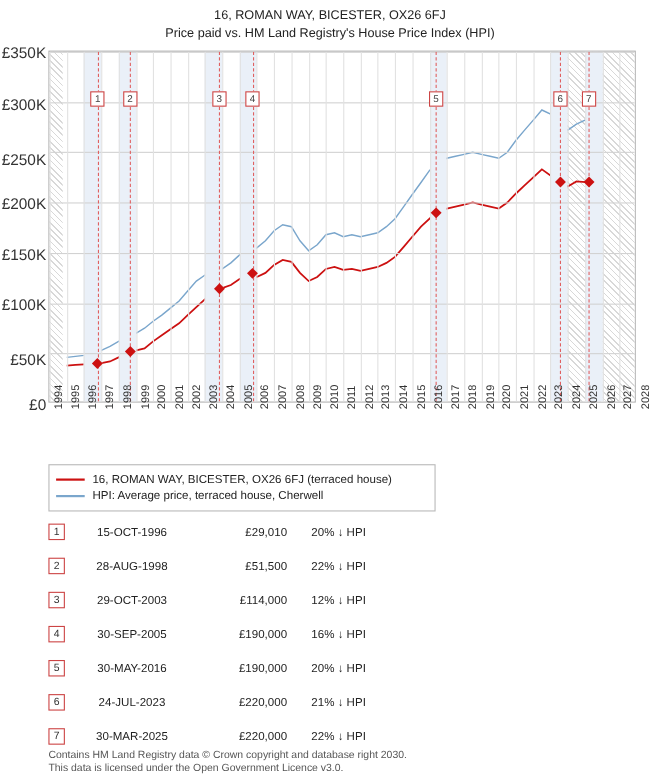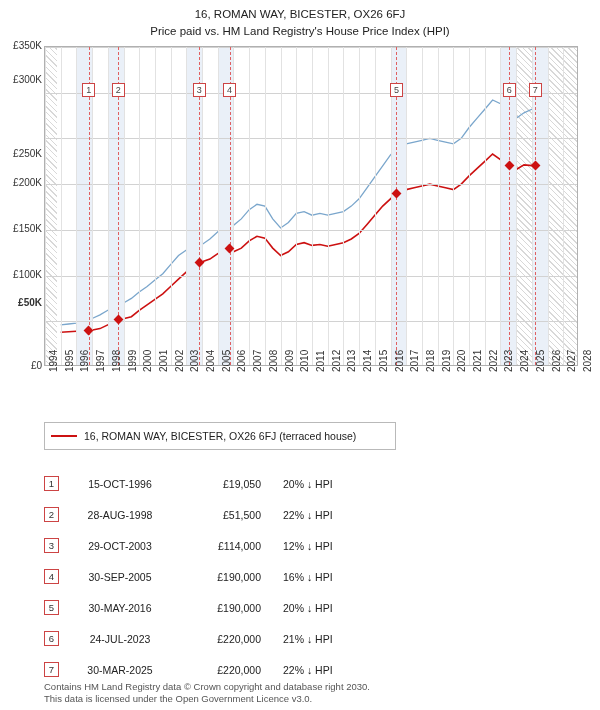--- a/index.html
+++ b/index.html
@@ -99,21 +99,21 @@
     font-size: 9px;
     line-height: 13px;
     text-align: center;
     box-sizing: border-box;
   }
   .ytick {
     position: absolute;
     left: 0;
     width: 42px;
     text-align: right;
-    font-size: 10px;
+    font-size: 14px;
     color: #333333;
   }
   .xtick {
     position: absolute;
     font-size: 10px;
     color: #333333;
     transform-origin: left top;
     transform: rotate(-90deg);
     white-space: nowrap;
   }
@@ -285,26 +285,26 @@
         <div class="dot" style="left: 347.998px; top: 142.786px;"></div>
         <div class="sale-line" style="left: 464px;"></div>
         <div class="sale-marker" style="left: 457.766px; top: 36px;">6</div>
         <div class="dot" style="left: 460.766px; top: 115.357px;"></div>
         <div class="sale-line" style="left: 490px;"></div>
         <div class="sale-marker" style="left: 483.838px; top: 36px;">7</div>
         <div class="dot" style="left: 486.838px; top: 115.357px;"></div>
       </div>
     <div id="axis-y">
         <div class="ytick" style="top: 320px;">£0</div>
-        <div class="ytick" style="top: 257px; font-weight: bold;">£50K</div>
+        <div class="ytick" style="top: 279px;">£50K</div>
         <div class="ytick" style="top: 228.571px;">£100K</div>
         <div class="ytick" style="top: 182.857px;">£150K</div>
         <div class="ytick" style="top: 137.143px;">£200K</div>
-        <div class="ytick" style="top: 108px;">£250K</div>
-        <div class="ytick" style="top: 34px;">£300K</div>
+        <div class="ytick" style="top: 97px;">£250K</div>
+        <div class="ytick" style="top: 47px;">£300K</div>
         <div class="ytick" style="top: 0px;">£350K</div>
       </div>
     <div id="axis-x">
         <div class="xtick" style="left: 48px; top: 332px;">1994</div>
         <div class="xtick" style="left: 63.7059px; top: 332px;">1995</div>
         <div class="xtick" style="left: 79.4118px; top: 332px;">1996</div>
         <div class="xtick" style="left: 95.1176px; top: 332px;">1997</div>
         <div class="xtick" style="left: 110.824px; top: 332px;">1998</div>
         <div class="xtick" style="left: 126.529px; top: 332px;">1999</div>
         <div class="xtick" style="left: 142.235px; top: 332px;">2000</div>
@@ -337,27 +337,31 @@
         <div class="xtick" style="left: 566.294px; top: 332px;">2027</div>
         <div class="xtick" style="left: 582px; top: 332px;">2028</div>
       </div>
   </div>
 
   <div id="legend">
       <div class="legend-row">
         <span class="legend-swatch" style="border-top-color: rgb(204, 17, 17);"></span>
         <span>16, ROMAN WAY, BICESTER, OX26 6FJ (terraced house)</span>
       </div>
+      <div class="legend-row">
+        <span class="legend-swatch" style="border-top-color: rgb(122, 166, 204);"></span>
+        <span>HPI: Average price, terraced house, Cherwell</span>
+      </div>
     </div>
 
   <div id="sales-table">
       <div class="sale-row">
         <div class="sale-idx">1</div>
         <div class="sale-date">15-OCT-1996</div>
-        <div class="sale-price">£19,050</div>
+        <div class="sale-price">£29,010</div>
         <div class="sale-hpi">20% ↓ HPI</div>
       </div>
       <div class="sale-row">
         <div class="sale-idx">2</div>
         <div class="sale-date">28-AUG-1998</div>
         <div class="sale-price">£51,500</div>
         <div class="sale-hpi">22% ↓ HPI</div>
       </div>
       <div class="sale-row">
         <div class="sale-idx">3</div>

